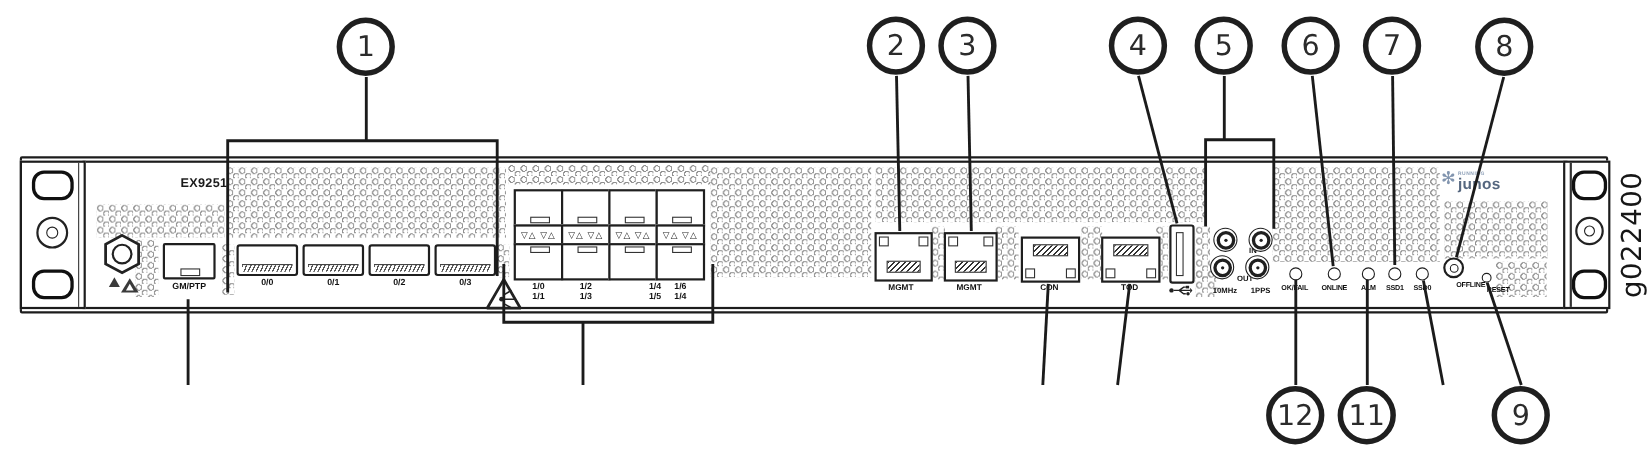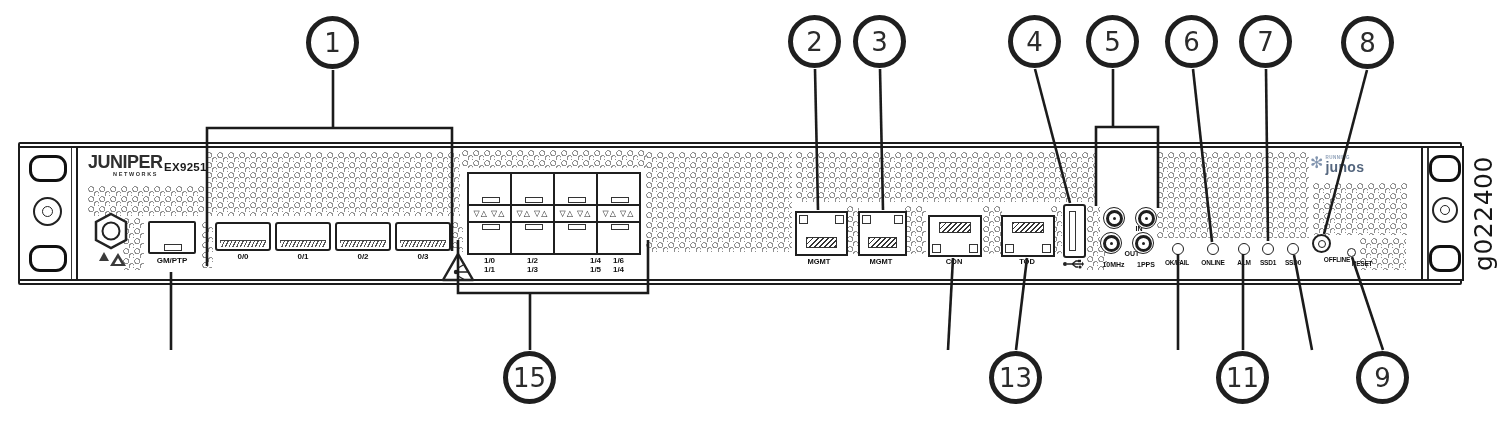--- a/index.html
+++ b/index.html
@@ -102,24 +102,20 @@
   </div>
   <div class="abs ear ear-r">
     <div class="abs slot" style="left:6px;top:7px;width:26px;height:21px"></div>
     <div class="abs ring" style="left:9px;top:49px;width:22px;height:22px">
         <div class="in" style="width:8px;height:8px"></div>
       </div>
     <div class="abs slot" style="left:6px;top:97px;width:26px;height:21px"></div>
     <div class="abs seam" style="left:4px;top:0;bottom:0"></div>
   </div>
 
-  <div class="abs brand z2">
-    <div class="jn">JUNIPER</div>
-    <div class="nw">NETWORKS</div>
-  </div>
   <div class="abs model z2">EX9251</div>
   <div class="abs junos z2">
     <span class="star">✻</span>
     <span>
       <div class="run">RUNNING</div>
       <div class="os">junos</div>
     </span>
   </div>
   <div class="abs figid">g022400</div>
 
@@ -283,16 +279,15 @@
   <div class="abs callout" style="left:306px;top:16px">1</div>
   <div class="abs callout" style="left:788px;top:15px">2</div>
   <div class="abs callout" style="left:853px;top:15px">3</div>
   <div class="abs callout" style="left:1008px;top:15px">4</div>
   <div class="abs callout" style="left:1086px;top:15px">5</div>
   <div class="abs callout" style="left:1165px;top:15px">6</div>
   <div class="abs callout" style="left:1239px;top:15px">7</div>
   <div class="abs callout" style="left:1341px;top:16px">8</div>
   <div class="abs callout" style="left:1356px;top:351px">9</div>
   <div class="abs callout" style="left:1216px;top:351px">11</div>
-  <div class="abs callout" style="left:989px;top:351px">13</div>
-  <div class="abs callout" style="left:503px;top:351px">15</div>
+  <div class="abs callout" style="left:1151px;top:351px">12</div>
 
 </div>
 
 </body></html>

